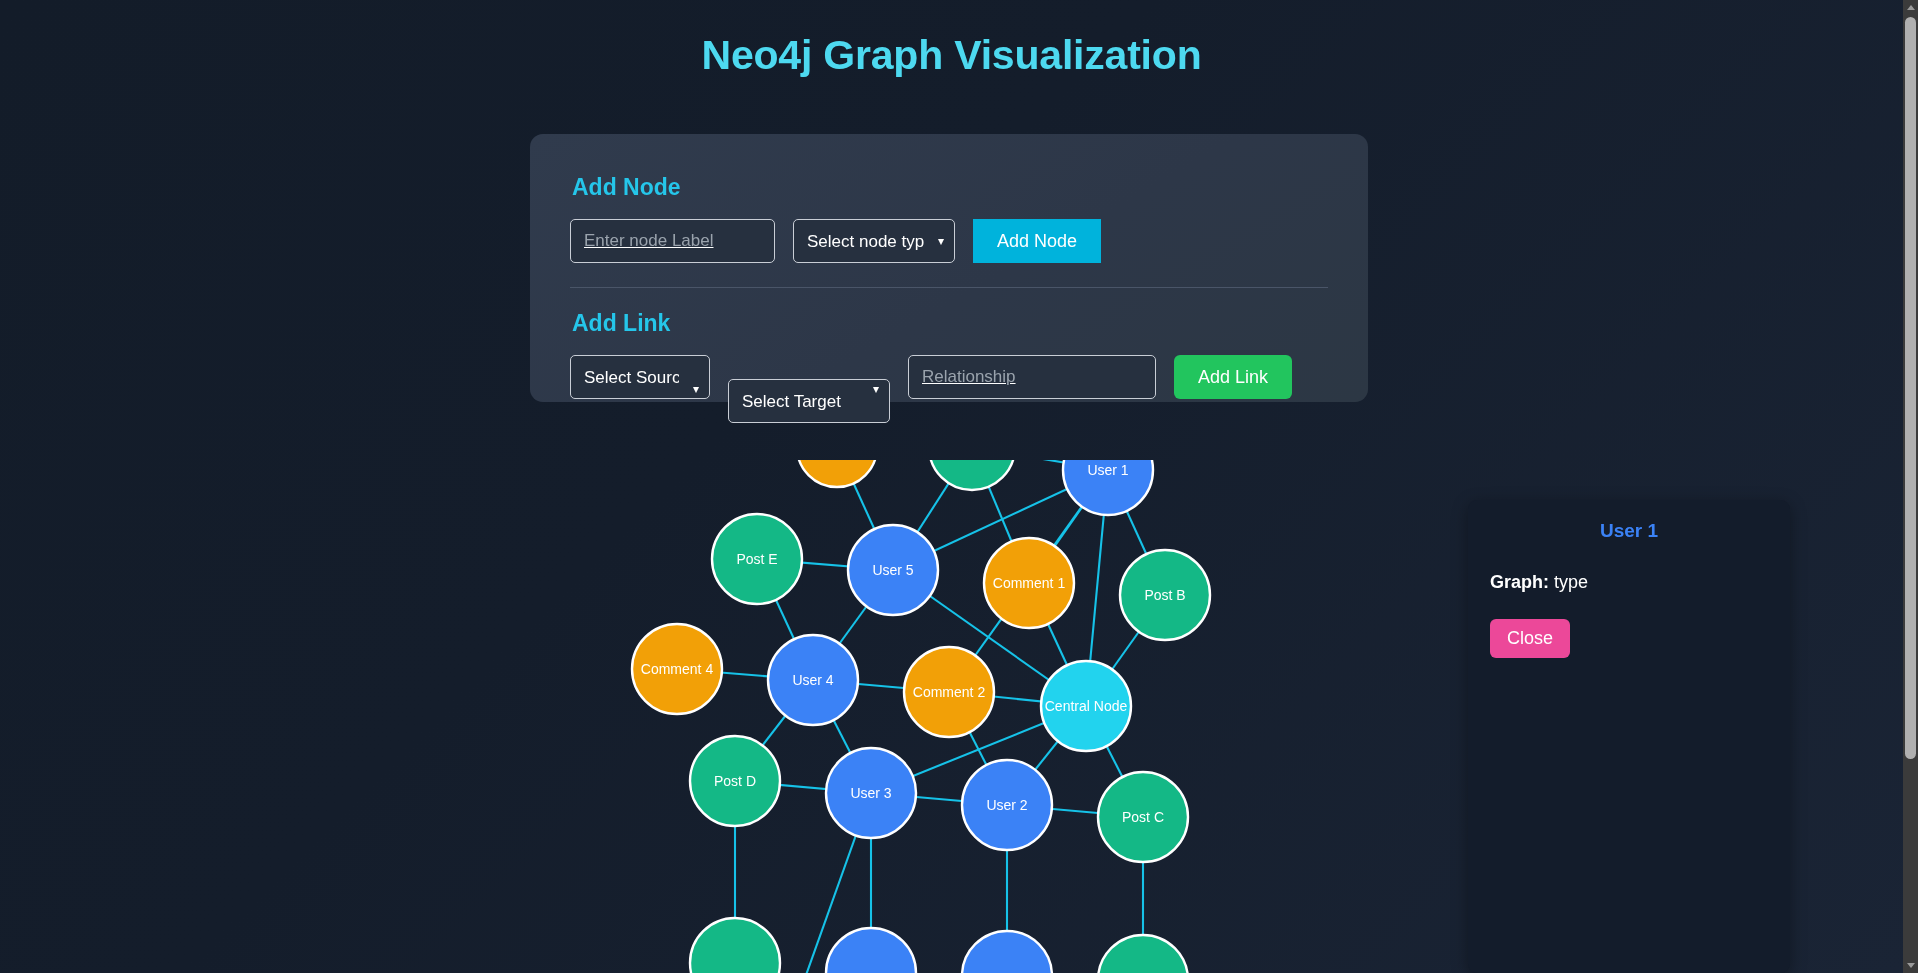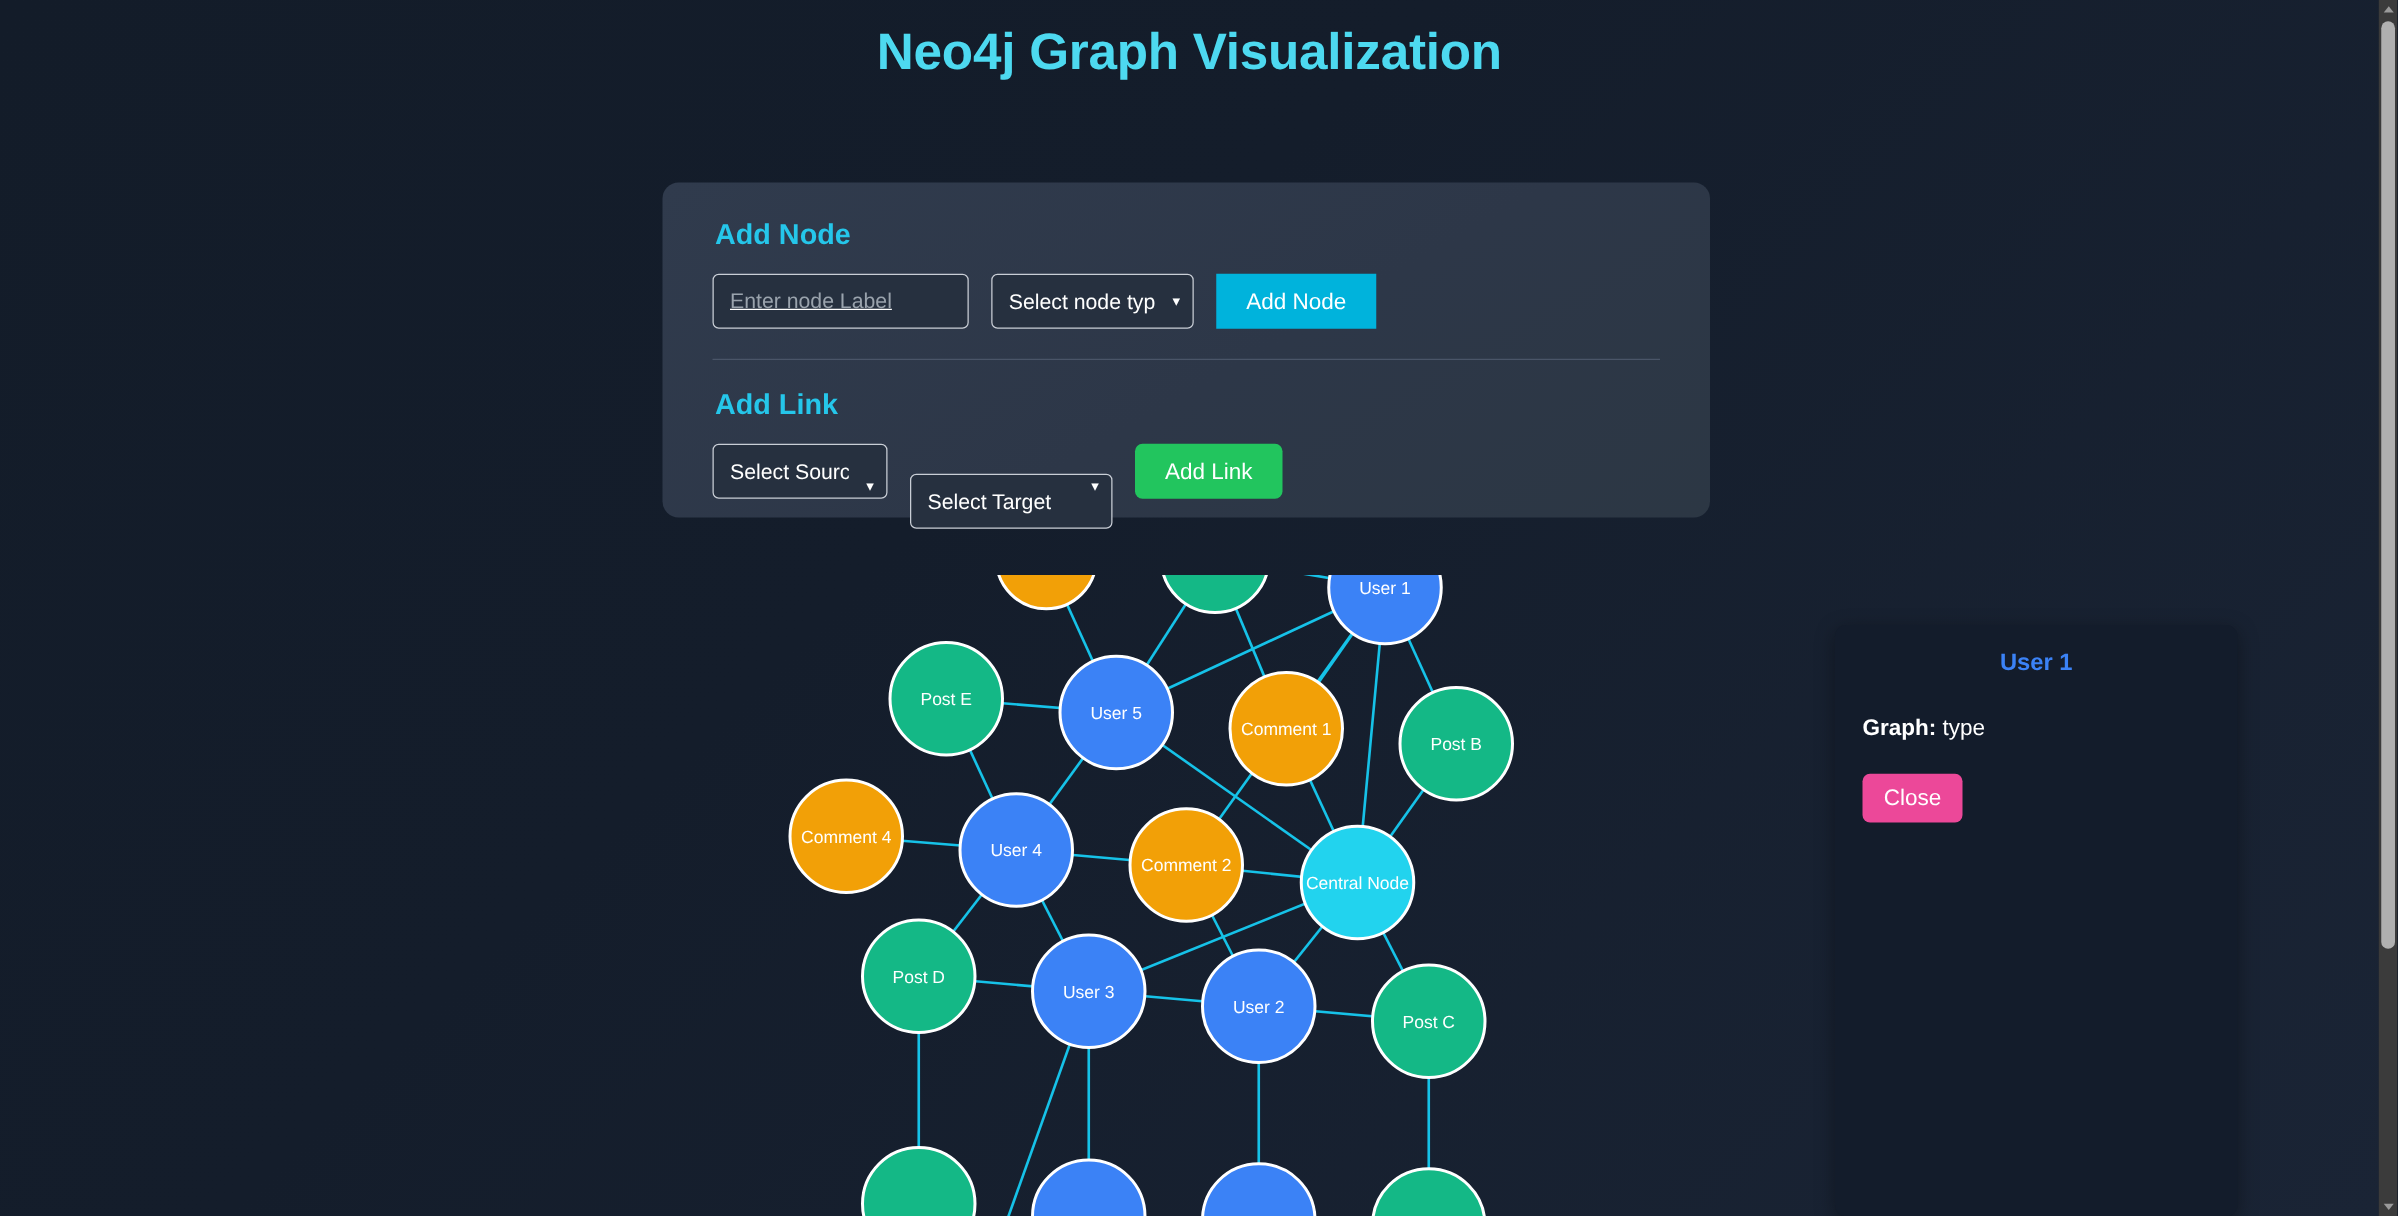--- a/index.html
+++ b/index.html
@@ -19,36 +19,36 @@
     position: absolute;
     left: 0; top: 0;
     width: 1903px; height: 973px;
     background: linear-gradient(135deg, #131c29 0%, #141d2b 40%, #1a2435 100%);
     overflow: hidden;
   }
 
   
   #app-title {
     margin: 0;
-    padding-top: 18px;
+    padding-top: 32px;
     text-align: center;
     font-size: 41px;
     font-weight: bold;
     color: #4dd9f0;
     letter-spacing: -0.2px;
   }
 
   
   #controls-panel {
     position: absolute;
-    left: 530px; top: 146px;
+    left: 530px; top: 134px;
     width: 838px; height: 268px;
     background: linear-gradient(150deg, #303b4d 0%, #2d3748 55%, #2c3744 100%);
     border-radius: 13px;
-    padding: 28px 40px 0 40px;
+    padding: 40px 40px 0 40px;
   }
   .section-title {
     color: #25c6ea;
     font-size: 23px;
     font-weight: bold;
     margin: 0 0 18px 2px;
   }
   #add-link-title { margin-top: 0; }
   .field-row {
     display: flex;
@@ -223,20 +223,21 @@
         <span class="chev">▾</span>
       </span>
 
       <span class="sel-wrap">
         <select class="sel" style="width:162px;margin-top:24px;">
           <option>Select Target</option>
         </select>
         <span class="chev">▾</span>
       </span>
 
+      <input class="txt-input" style="width: 248px;" type="text" id="relationship-input" placeholder="Relationship">
 
       <button class="btn" id="add-link-button">Add Link</button>
     </div>
   </div>
 
   <svg id="graph-svg" viewBox="0 0 1903 513" preserveAspectRatio="none">
     <g id="links-group">
         <line x1="972" y1="-13" x2="1108" y2="10" class="link-line" stroke="#16c2e8"></line>
         <line x1="837" y1="-13" x2="893" y2="110" class="link-line" stroke="#16c2e8"></line>
         <line x1="972" y1="-13" x2="893" y2="110" class="link-line" stroke="#16c2e8"></line>

